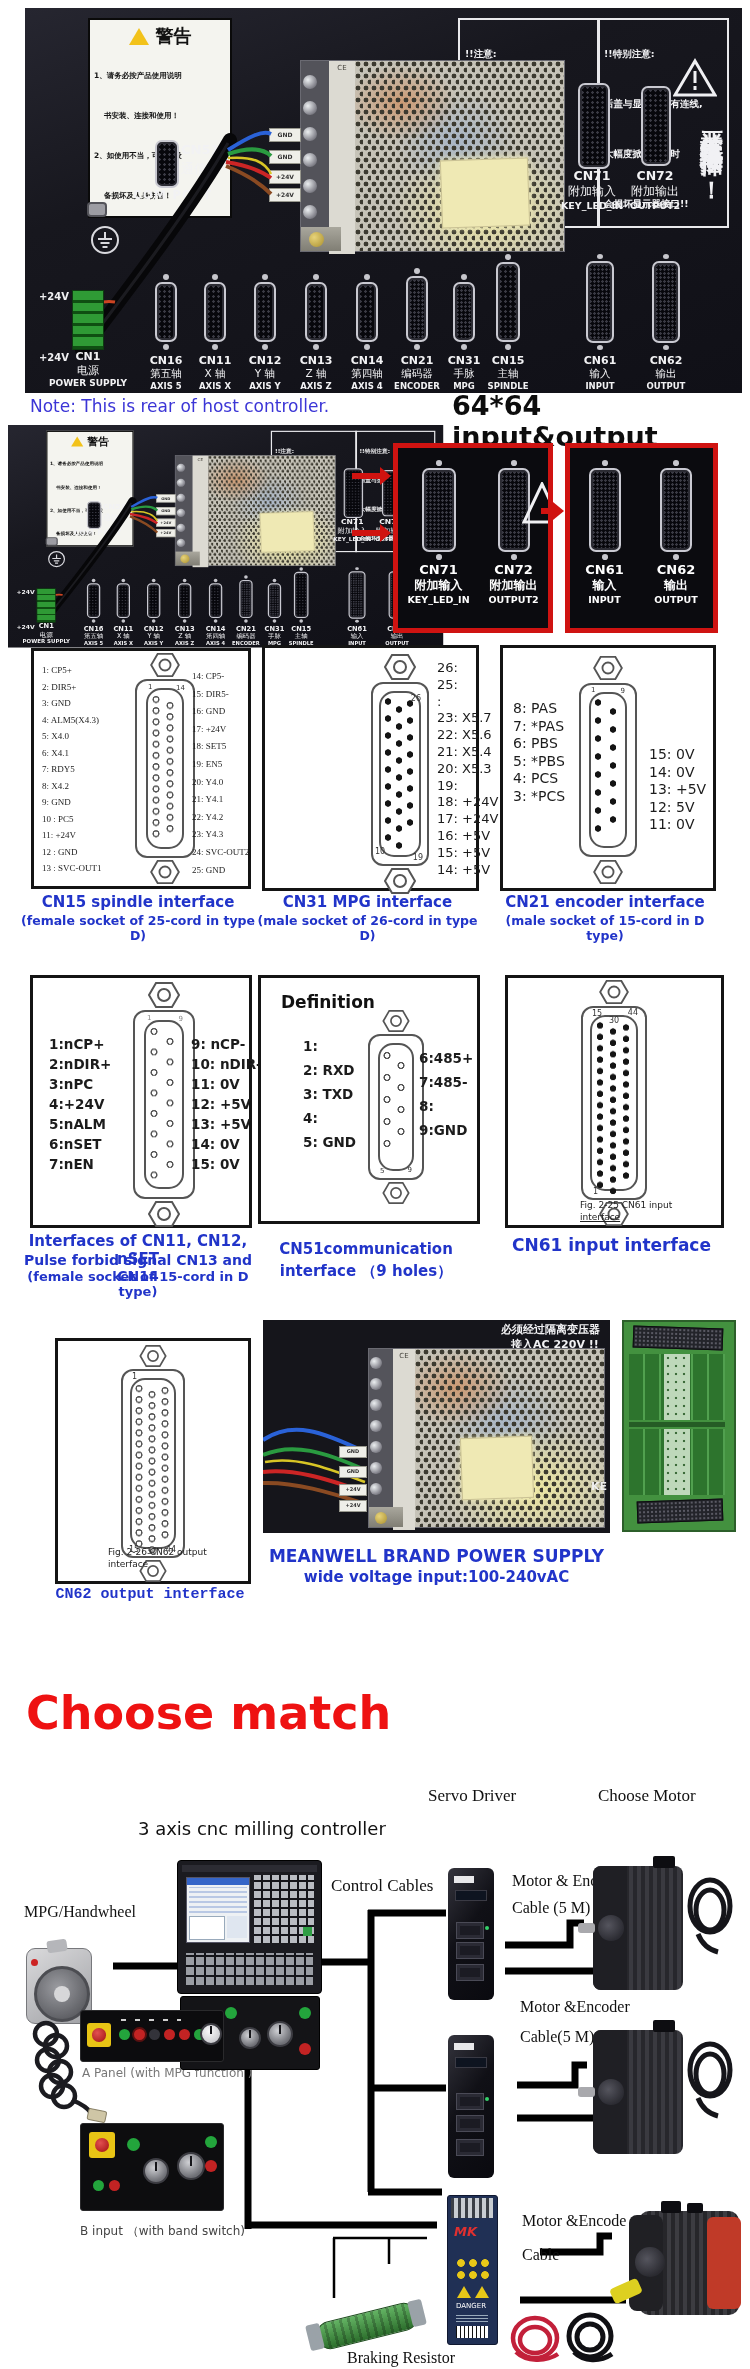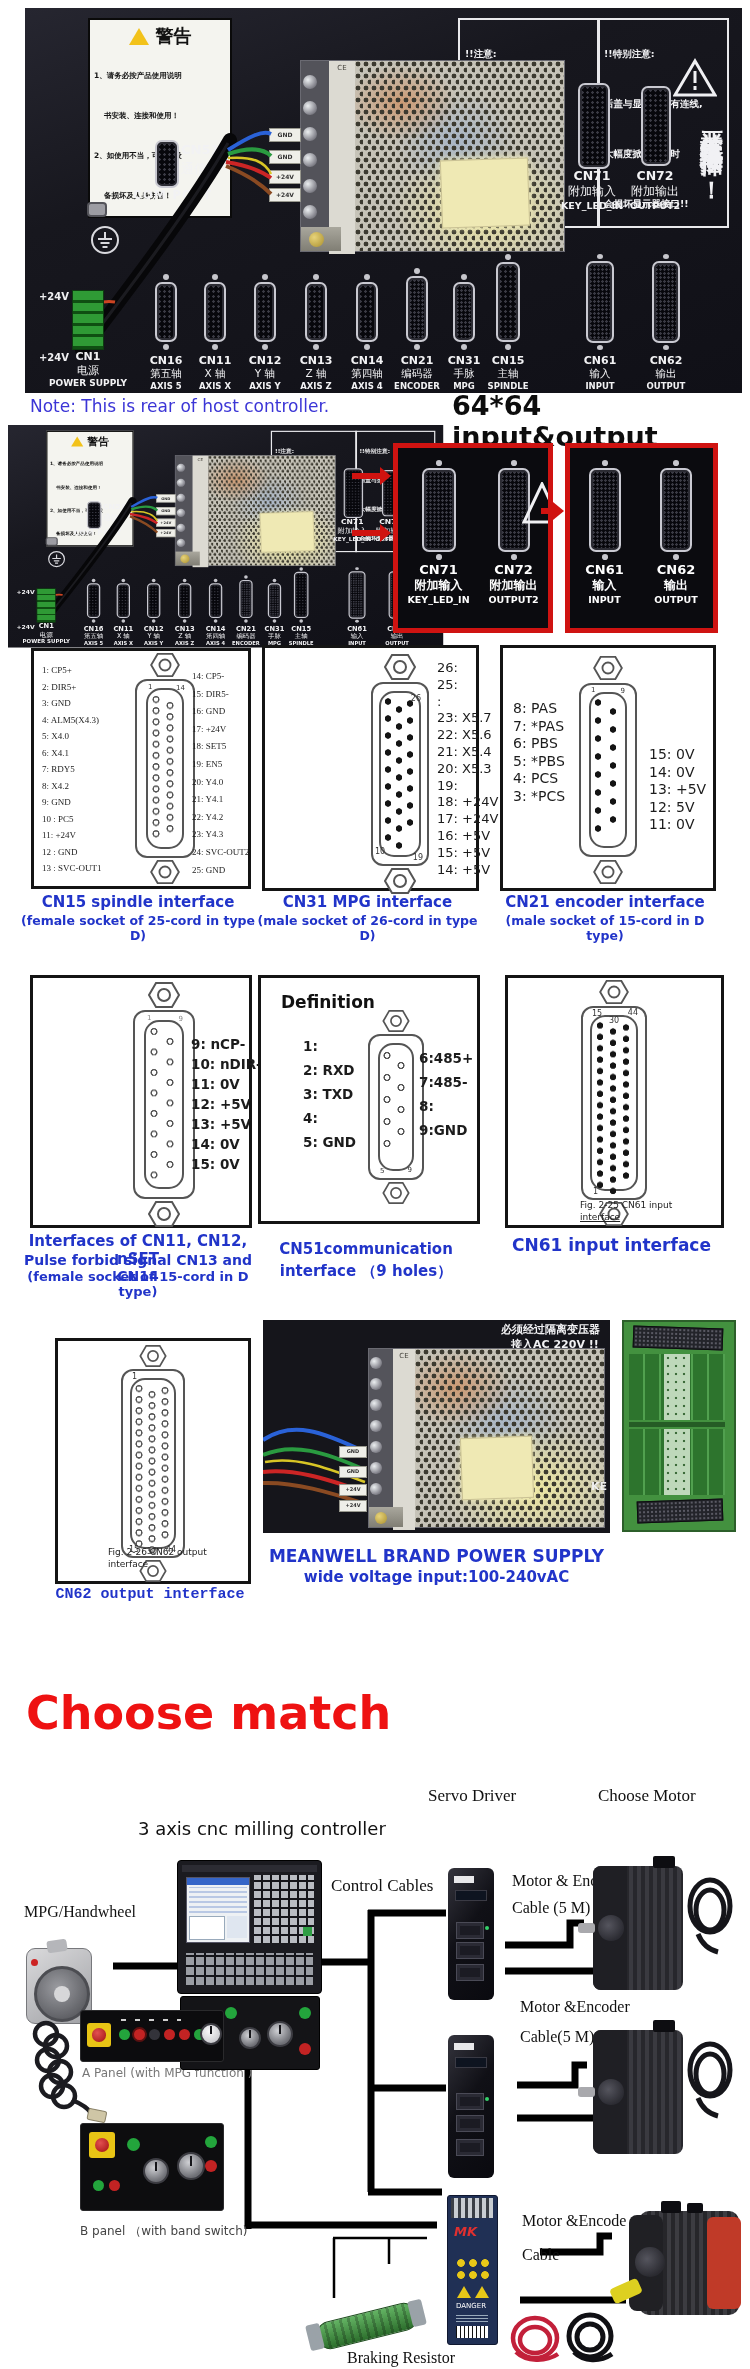--- a/index.html
+++ b/index.html
@@ -805,20 +805,35 @@
 
   <div class="ln">12: 5V</div>
 
   <div class="ln">11: 0V</div>
 </div>
 </div>
 <div class="cap" style="left:500px;top:893px;width:210px;font-size:15px">CN21 encoder interface</div>
 <div class="cap" style="left:490px;top:913px;width:230px;font-size:12.5px">(male socket of 15-cord in D type)</div>
 
 <div class="pbox" style="left:30px;top:975px;width:216px;height:247px">
+  <div class="plines" style="left:16px;top:58px;--lh:20px;font-size:13.5px;font-weight:600">
+  <div class="ln">1:nCP+</div>
+
+  <div class="ln">2:nDIR+</div>
+
+  <div class="ln">3:nPC</div>
+
+  <div class="ln">4:+24V</div>
+
+  <div class="ln">5:nALM</div>
+
+  <div class="ln">6:nSET</div>
+
+  <div class="ln">7:nEN</div>
+</div>
   <div class="dconn" style="left:96px;top:4px;width:70px">
     <svg width="34" height="26" viewBox="0 0 32 26">
         <polygon points="8,1 24,1 31,13 24,25 8,25 1,13" fill="#fff" stroke="#555" stroke-width="2"></polygon>
         <circle cx="16" cy="13" r="6" fill="#fff" stroke="#555" stroke-width="2"></circle>
       </svg>
     <div class="dbody" style="width:58px;height:185px;margin:2px 0">
       <div class="dpill" style="left:9px;top:8px;width:36px;height:165px">
         <div class="pcolm ph" style="left:3px;top:5px;height:164px;background-size:10px 20.5px"></div>
         <div class="pcolm ph" style="left:19px;top:15px;height:144px;background-size:10px 20.5px"></div>
       </div>
@@ -1025,21 +1040,21 @@
 <div class="dlabel" style="left:138px;top:1818px;font-size:18px">3 axis cnc milling controller</div>
 <div class="dlabel ser" style="left:331px;top:1876px;font-size:17px">Control Cables</div>
 <div class="dlabel ser" style="left:24px;top:1903px;font-size:16px">MPG/Handwheel</div>
 <div class="dlabel ser" style="left:512px;top:1872px;font-size:16px">Motor &amp; Encoder</div>
 <div class="dlabel ser" style="left:512px;top:1899px;font-size:16px">Cable (5 M)</div>
 <div class="dlabel ser" style="left:520px;top:1998px;font-size:16px">Motor &amp;Encoder</div>
 <div class="dlabel ser" style="left:520px;top:2028px;font-size:16px">Cable(5 M)</div>
 <div class="dlabel ser" style="left:522px;top:2212px;font-size:16px">Motor &amp;Encode</div>
 <div class="dlabel ser" style="left:522px;top:2246px;font-size:16px">Cable</div>
 <div class="dlabel" style="left:82px;top:2066px;font-size:12px;color:#777">A Panel  (with MPG function )</div>
-<div class="dlabel" style="left:80px;top:2223px;font-size:12px;color:#444">B panel  （with band switch)</div>
+<div class="dlabel" style="left:80px;top:2223px;font-size:12px;color:#444">B input  （with band switch)</div>
 <div class="dlabel ser" style="left:347px;top:2349px;font-size:16px">Braking Resistor</div>
 
 <div class="abs" style="left:177px;top:1860px;width:143px;height:132px;background:#1b1b20;border:1px solid #000;border-radius:4px">
   <div class="abs" style="left:4px;top:4px;width:135px;height:7px;background:#2c2c33"></div>
   <div class="abs" style="left:8px;top:16px;width:62px;height:64px;background:#eef1f4;border:1px solid #556">
     <div class="abs" style="left:0;top:0;width:100%;height:7px;background:#3565c8"></div>
     <div class="abs" style="left:2px;top:9px;width:58px;height:26px;background:repeating-linear-gradient(0deg,#b9c8e4 0 2px,transparent 2px 5px)"></div>
     <div class="abs" style="left:2px;top:38px;width:34px;height:22px;background:#fff;border:1px solid #9ab"></div>
     <div class="abs" style="left:40px;top:38px;width:20px;height:22px;background:#dfe6f0"></div>
   </div>

